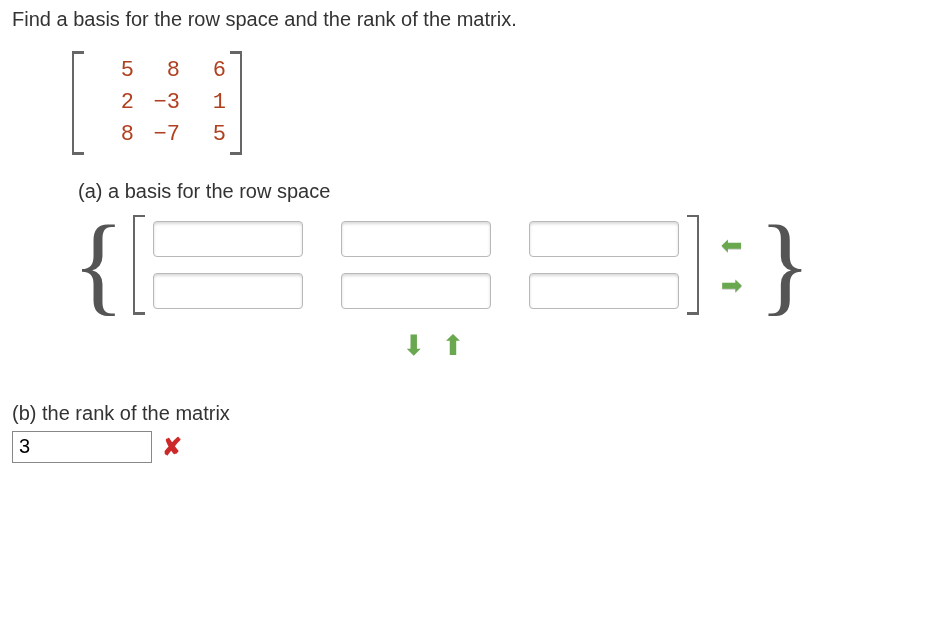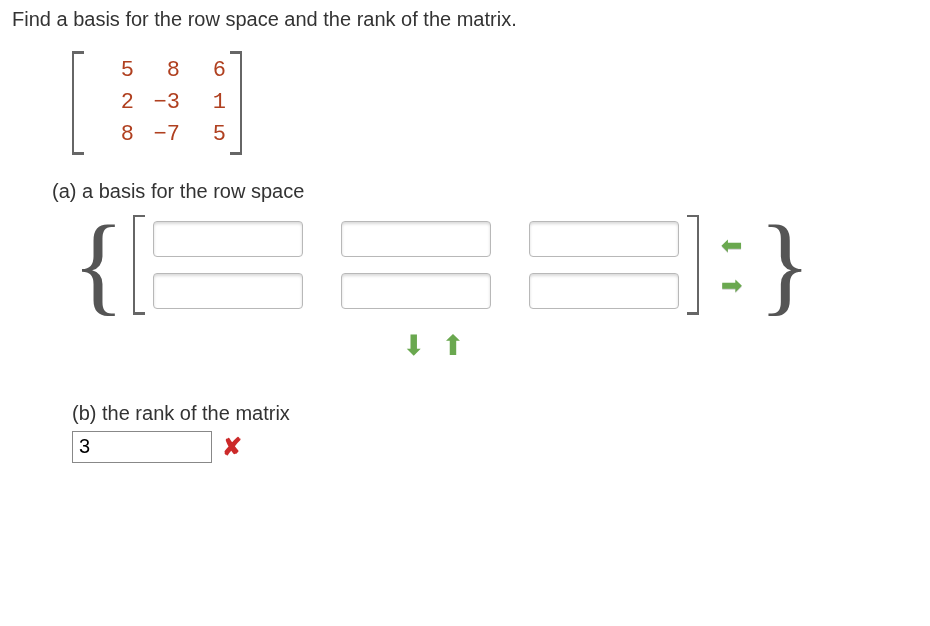--- a/index.html
+++ b/index.html
@@ -51,21 +51,21 @@
       display: flex;
       gap: 0;
       line-height: 1.45;
     }
     .matrix-cell {
       width: 46px;
       text-align: right;
       color: #b04020;
     }
     .part-label {
-      margin-left: 40px;
+      margin-left: 66px;
       margin-bottom: 12px;
     }
     .basis-area {
       margin-left: 60px;
       display: flex;
       align-items: center;
       gap: 8px;
       margin-bottom: 14px;
     }
     .curly {
@@ -115,21 +115,20 @@
     }
     .arrows-bottom {
       margin-left: 60px;
       padding-left: 330px;
       font-size: 28px;
       color: #6aa84f;
       letter-spacing: 4px;
       margin-bottom: 40px;
     }
     .part-b {
-      margin-left: 60px;
     }
     .part-b-row {
       display: flex;
       align-items: center;
       gap: 10px;
       margin-top: 6px;
     }
     .rank-input {
       width: 140px;
       height: 32px;

